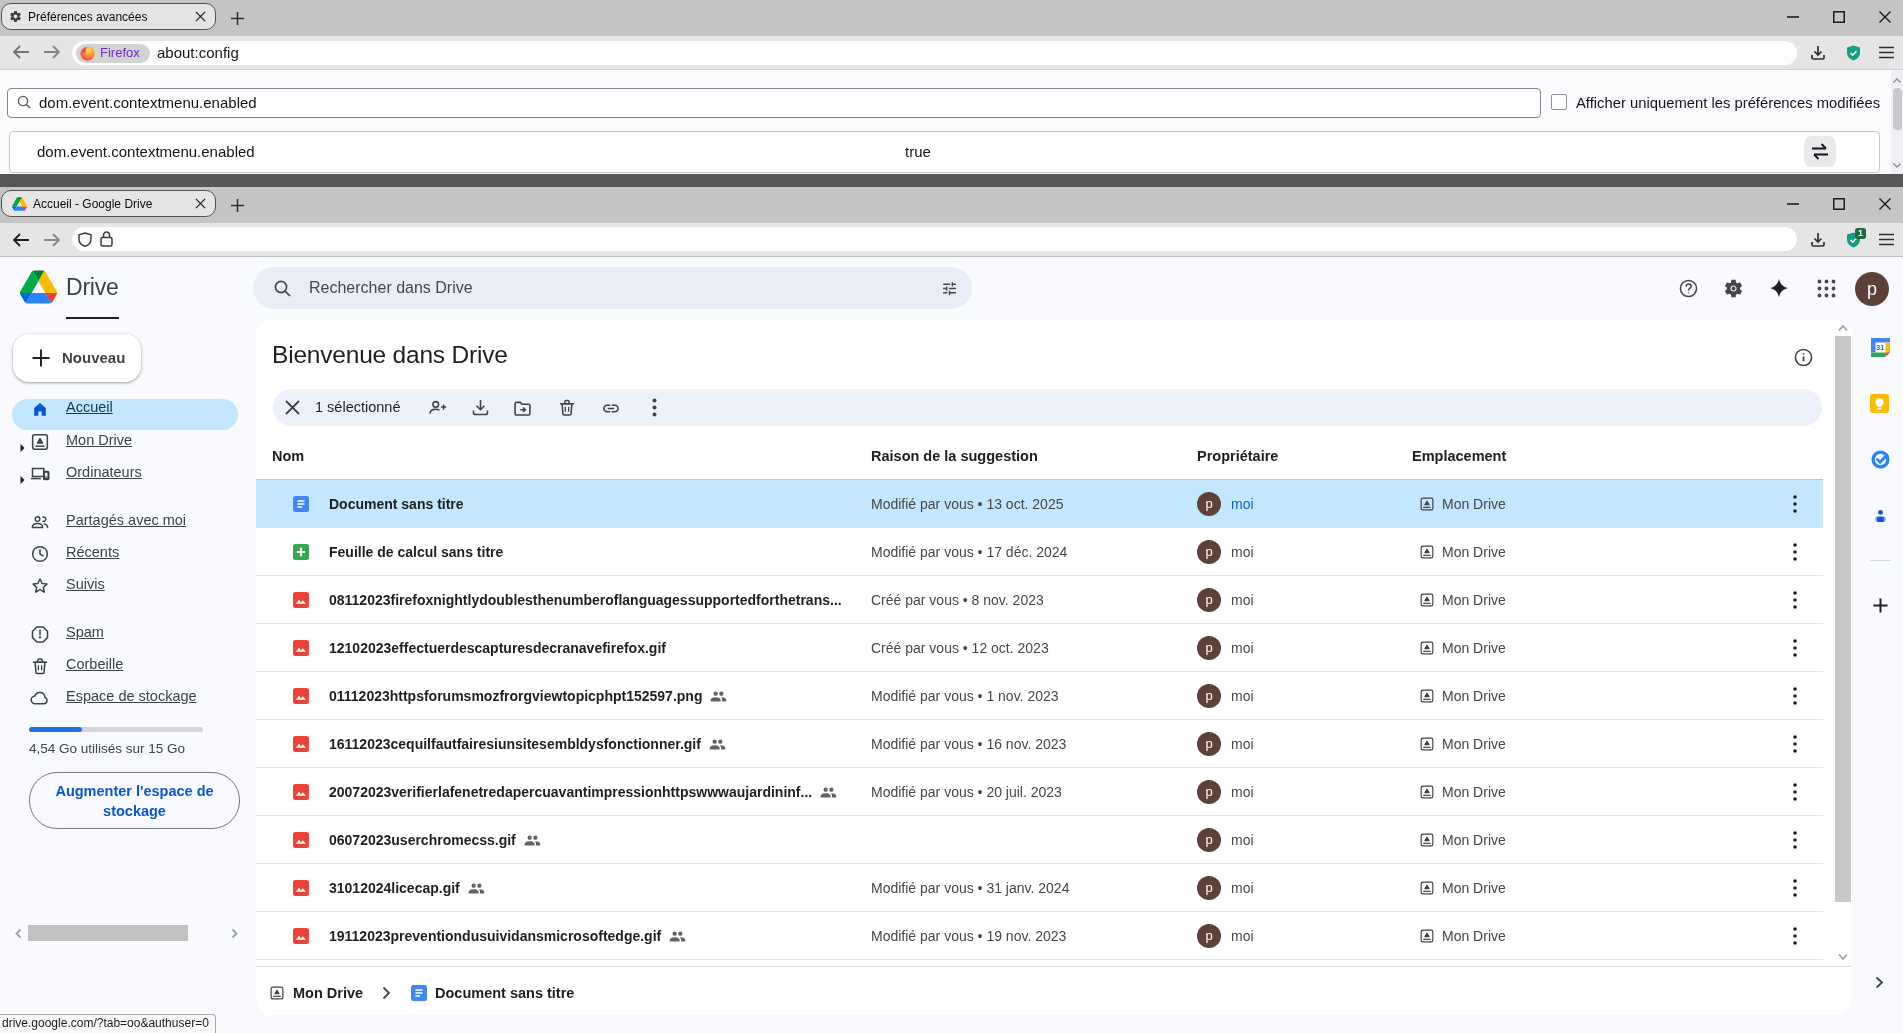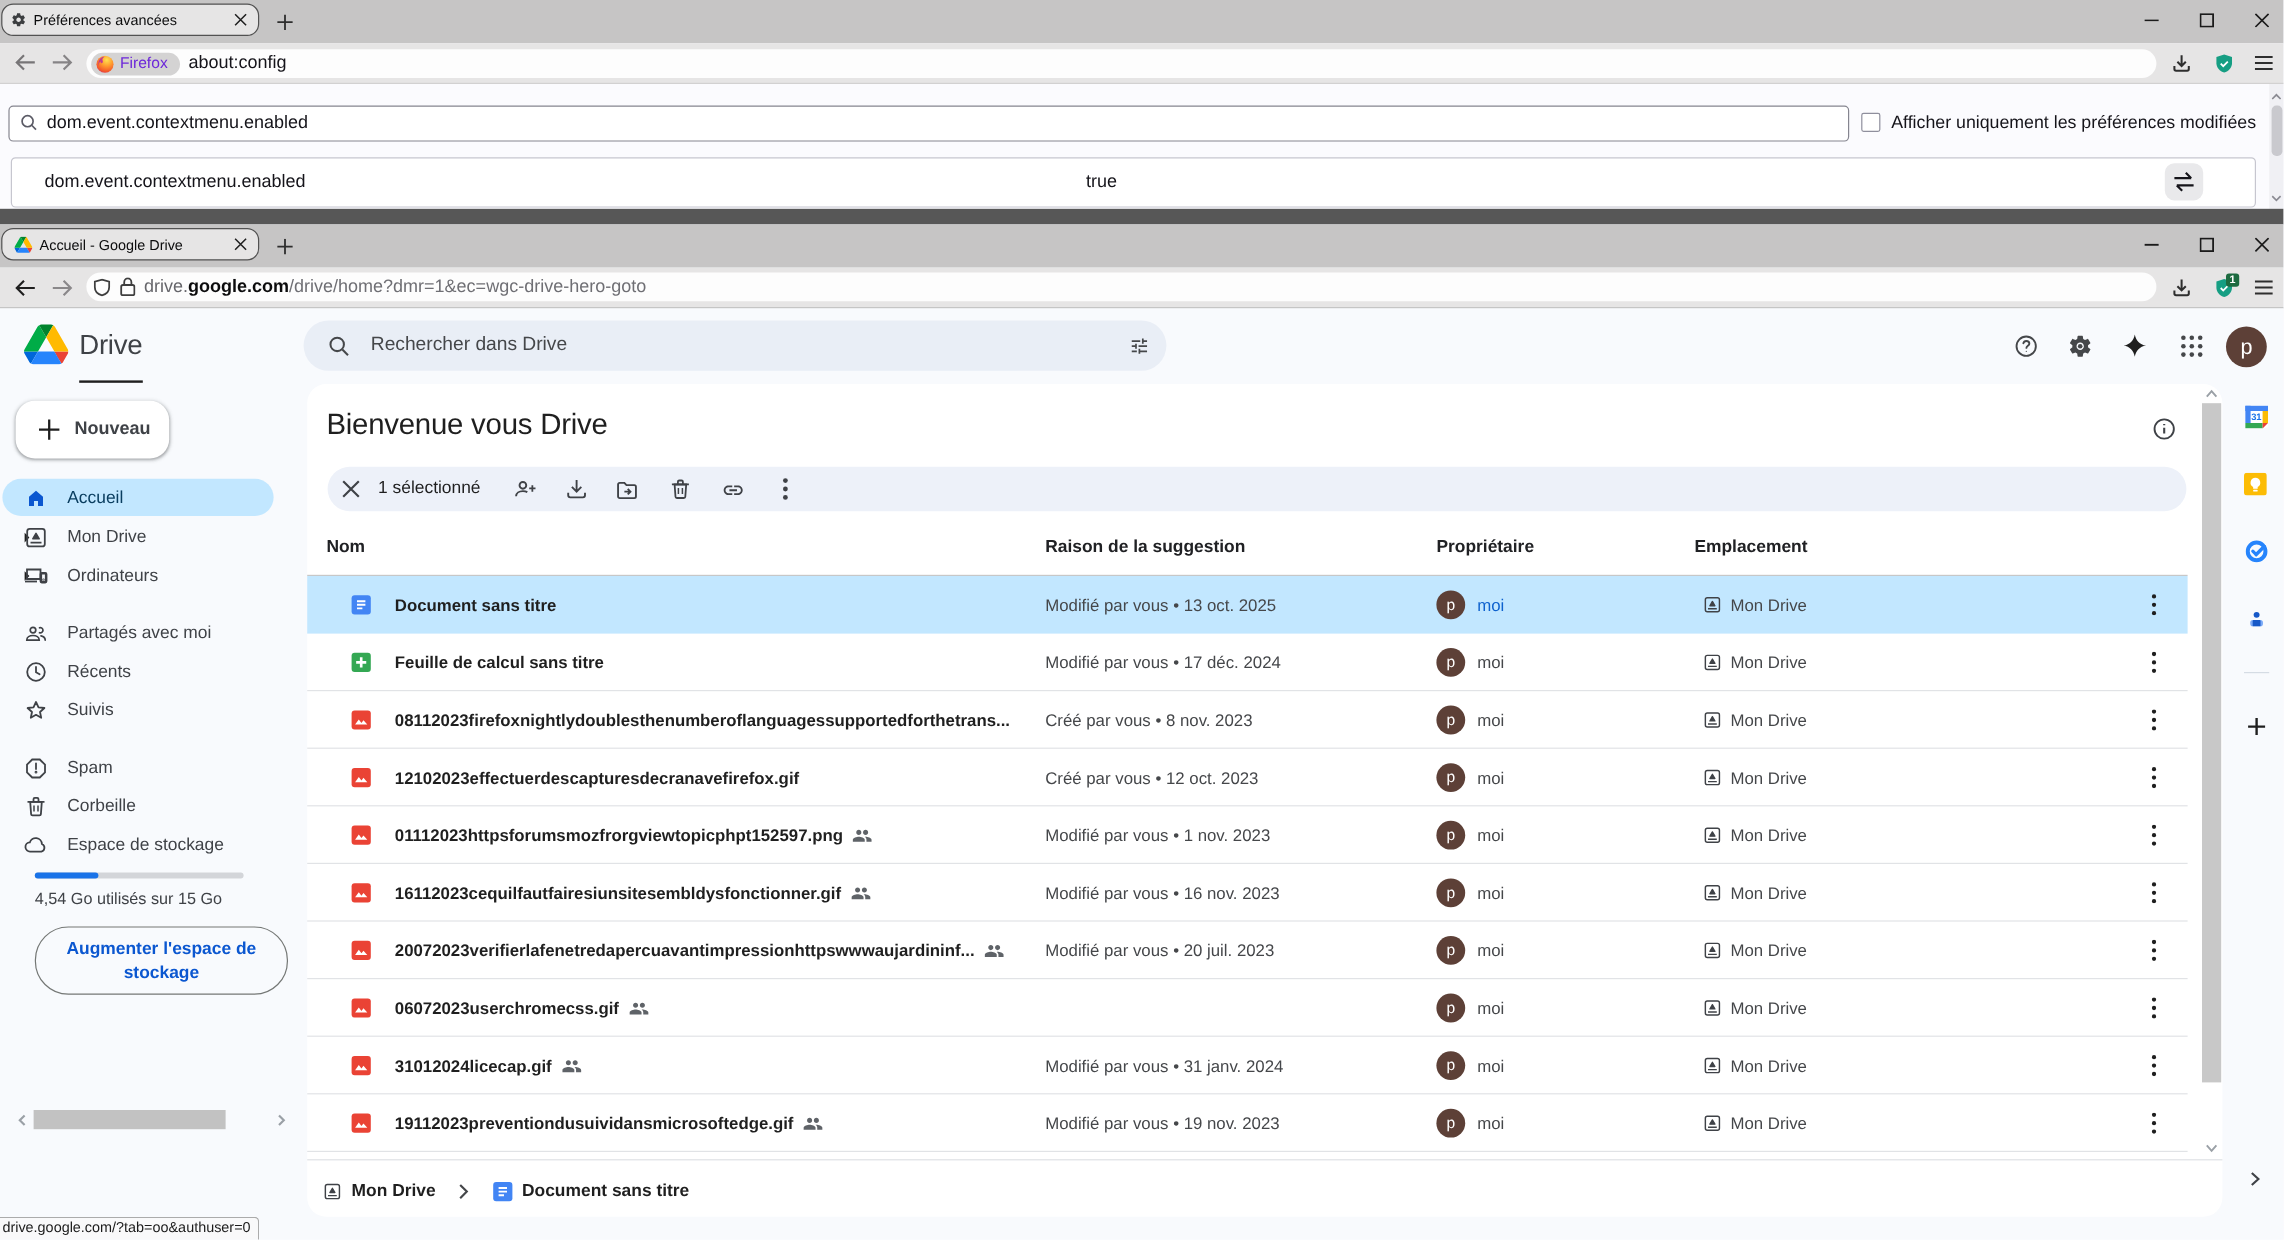--- a/index.html
+++ b/index.html
@@ -12,21 +12,21 @@
 .tab { position:absolute; left:1px; width:215px; height:27px; background:#e6e5e5; border:1.2px solid #525252; border-radius:10px; display:flex; align-items:center; }
 .tabtitle { font-size:12px; color:#0c0c0d; margin-left:6px; letter-spacing:0; }
 .navbar { background:#e6e5e5; }
 .urlfield { position:absolute; left:72px; width:1725px; height:24px; background:#fdfdfd; border-radius:12px; }
 
 
 #w1content { position:absolute; left:0; top:70px; width:1903px; height:104px; background:#fbfbfe; }
 
 
 #drive { position:absolute; left:0; top:257px; width:1903px; height:776px; background:#f8fafd; }
-.menuitem { position:absolute; left:2px; width:226px; height:31px; display:flex; align-items:center; color:#3f4247; font-size:14.5px; }
+.menuitem { position:absolute; left:12px; width:226px; height:31px; display:flex; align-items:flex-start; color:#3f4247; font-size:14.5px;text-decoration:underline; }
 .menuitem .mi { width:20px; height:20px; margin-left:18px; margin-right:16px; flex:none; }
 .card { position:absolute; left:256px; top:63px; width:1596px; height:694px; background:#ffffff; border-radius:16px; }
 .row { position:absolute; left:0; width:1567px; height:48px; }
 .rowline { border-bottom:1px solid #e1e3e6; }
 .ficon { position:absolute; left:37px; top:16px; width:16px; height:16px; }
 .fname { position:absolute; left:73px; top:0; height:48px; line-height:48px; font-size:14px; font-weight:bold; color:#1f1f1f; white-space:nowrap; }
 .freason { position:absolute; left:615px; top:0; height:48px; line-height:48px; font-size:14px; color:#45474a; white-space:nowrap; }
 .favat { position:absolute; left:941px; top:12px; width:24px; height:24px; border-radius:50%; background:#5d4037; color:#fff; font-size:13px; text-align:center; line-height:24px; }
 .fmoi { position:absolute; left:975px; top:0; height:48px; line-height:48px; font-size:14px; color:#45474a; }
 .fmd { position:absolute; left:1163px; top:16px; width:16px; height:16px; }
@@ -169,21 +169,20 @@
       <path d="M10 2l6 6-6 6M15.5 8H1" stroke="#8a888a" stroke-width="1.8" fill="none"></path>
     </svg>
   <div class="urlfield" style="top:227px;">
     <svg class="abs" style="left:6px;top:4.5px;" width="14" height="15" viewBox="0 0 14 15">
         <path d="M7 1l6 1.8v4.4c0 3.3-2.5 6-6 7-3.5-1-6-3.7-6-7V2.8z" stroke="#3e3e3e" stroke-width="1.5" fill="none"></path>
       </svg>
     <svg class="abs" style="left:28px;top:4px;" width="13" height="16" viewBox="0 0 13 16">
         <rect x="1" y="6.5" width="11" height="8.5" rx="1.5" stroke="#3e3e3e" stroke-width="1.5" fill="none"></rect>
         <path d="M3.5 6.5V4.4C3.5 2.5 4.8 1 6.5 1s3 1.5 3 3.4v2.1" stroke="#3e3e3e" stroke-width="1.5" fill="none"></path>
       </svg>
-    <span class="abs" style="left:48px;top:0;height:24px;line-height:24px;font-size:15px;color:#66666b;">drive.<b style="color:#0c0c0d;">google.com</b><span style="color:#6f6f74;">/drive/home?dmr=1&amp;ec=wgc-drive-hero-goto</span></span>
   </div>
 
   <svg class="abs" style="left:1810px;top:232px;" width="16" height="16" viewBox="0 0 16 16">
       <path d="M8 1v9M4.5 6.5L8 10l3.5-3.5" stroke="#2e2e2e" stroke-width="1.7" fill="none"></path>
       <path d="M2 10v2.6c0 .8.6 1.4 1.4 1.4h9.2c.8 0 1.4-.6 1.4-1.4V10" stroke="#2e2e2e" stroke-width="1.7" fill="none"></path>
     </svg>
   <svg class="abs" style="left:1846px;top:232px;" width="15" height="16" viewBox="0 0 15 16">
       <path d="M7.5 0.5l6.5 2v5.2c0 3.6-2.8 6.6-6.5 7.8C3.8 14.3 1 11.3 1 7.7V2.5z" fill="#169e83"></path>
       <path d="M4.6 8l2.1 2.1 3.8-3.8" stroke="#fff" stroke-width="1.5" fill="none"></path>
     </svg>
@@ -308,21 +307,21 @@
 
     <svg class="abs" style="left:14px;top:671px;" width="8" height="11" viewBox="0 0 8 11">
         <path d="M6.5 1.5l-4 4 4 4" stroke="#9aa0a6" stroke-width="1.8" fill="none"></path>
       </svg>
     <div class="abs" style="left:28px;top:668px;width:160px;height:16px;background:#c2c2c2;"></div>
     <svg class="abs" style="left:231px;top:671px;" width="8" height="11" viewBox="0 0 8 11">
         <path d="M1.5 1.5l4 4-4 4" stroke="#9aa0a6" stroke-width="1.8" fill="none"></path>
       </svg>
 
     <div class="card">
-      <span class="abs" style="left:16px;top:21px;font-size:24.5px;color:#1f1f1f;letter-spacing:-0.2px;">Bienvenue vous Drive</span>
+      <span class="abs" style="left:16px;top:21px;font-size:24.5px;color:#1f1f1f;letter-spacing:-0.2px;">Bienvenue dans Drive</span>
       <svg class="abs" style="left:1537px;top:27px;" width="21" height="21" viewBox="0 0 24 24" fill="none" stroke="#3f4247" stroke-width="1.8">
           <circle cx="12" cy="12" r="9.2"></circle>
           <path d="M12 10.8v5.4M12 7.2v1.3" stroke-width="2"></path>
         </svg>
 
       <div class="abs" style="left:17px;top:69px;width:1549px;height:37px;background:#edf1f9;border-radius:19px;"></div>
       <svg class="abs" style="left:29px;top:80px;" width="15" height="15" viewBox="0 0 15 15">
           <path d="M1 1l13 13M14 1L1 14" stroke="#3f4247" stroke-width="1.8" fill="none"></path>
         </svg>
       <span class="abs" style="left:59px;top:69px;height:37px;line-height:37px;font-size:14.5px;color:#1f1f1f;">1 sélectionné</span>

